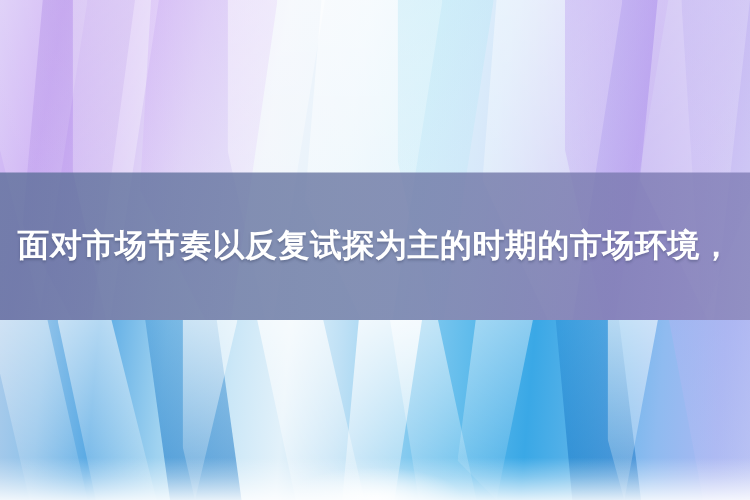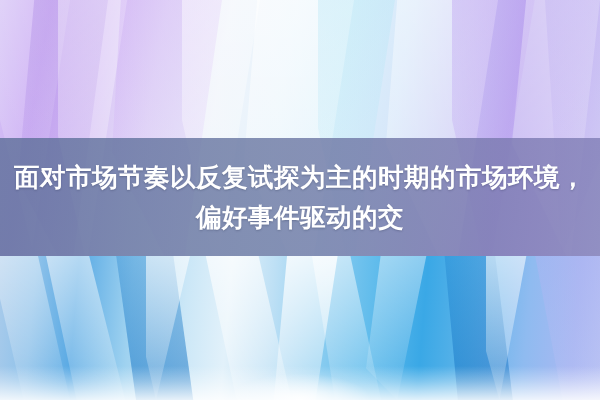--- a/index.html
+++ b/index.html
@@ -118,16 +118,15 @@
     <div style="position:absolute;left:366px;top:0;width:104px;height:144px;background:linear-gradient(180deg,rgba(255,255,255,0.42),rgba(255,255,255,0.05));clip-path:polygon(14% 0%,58% 0%,30% 100%,0% 78%);"></div>
     <div style="position:absolute;left:416px;top:0;width:110px;height:144px;background:linear-gradient(180deg,rgba(20,120,200,0.28),rgba(12,108,192,0.50));clip-path:polygon(26% 0%,72% 0%,88% 100%,38% 100%);"></div>
     <div style="position:absolute;left:486px;top:0;width:96px;height:144px;background:linear-gradient(180deg,rgba(255,255,255,0.58),rgba(255,255,255,0.12));clip-path:polygon(0% 0%,42% 0%,14% 100%,0% 66%);"></div>
     <div style="position:absolute;left:528px;top:0;width:72px;height:144px;background:linear-gradient(180deg,rgba(175,180,242,0.45),rgba(190,198,246,0.25));clip-path:polygon(10% 0%,100% 0%,100% 100%,48% 100%);"></div>
     <div class="bottom-glow"></div>
     <div class="bottom-fade"></div>
   </div>
 
   <div class="text-band">
     <div class="headline">面对市场节奏以反复试探为主的时期的市场环境，</div>
-    <div class="headline">偏好事件驱动的交</div>
   </div>
 
 </div>
 
 </body></html>

